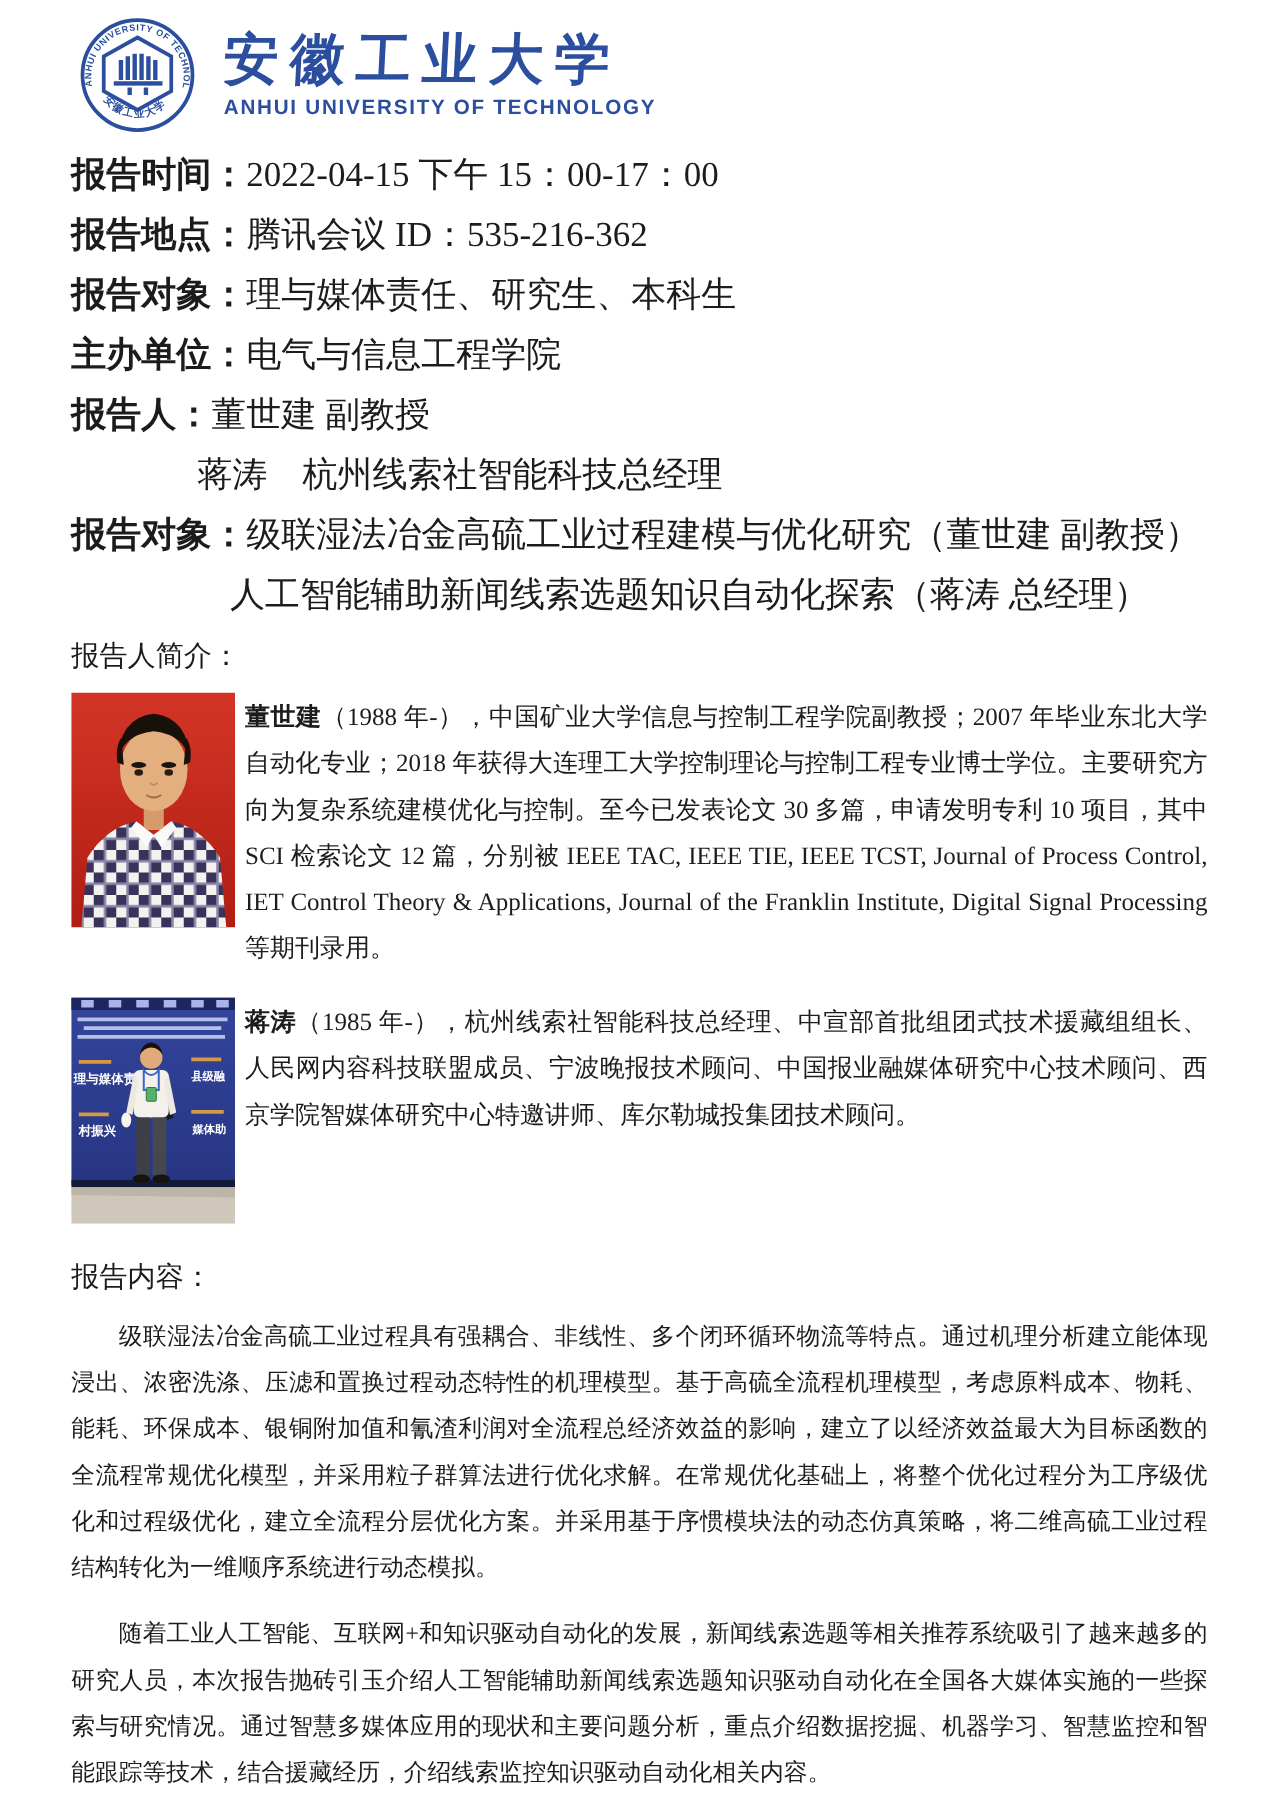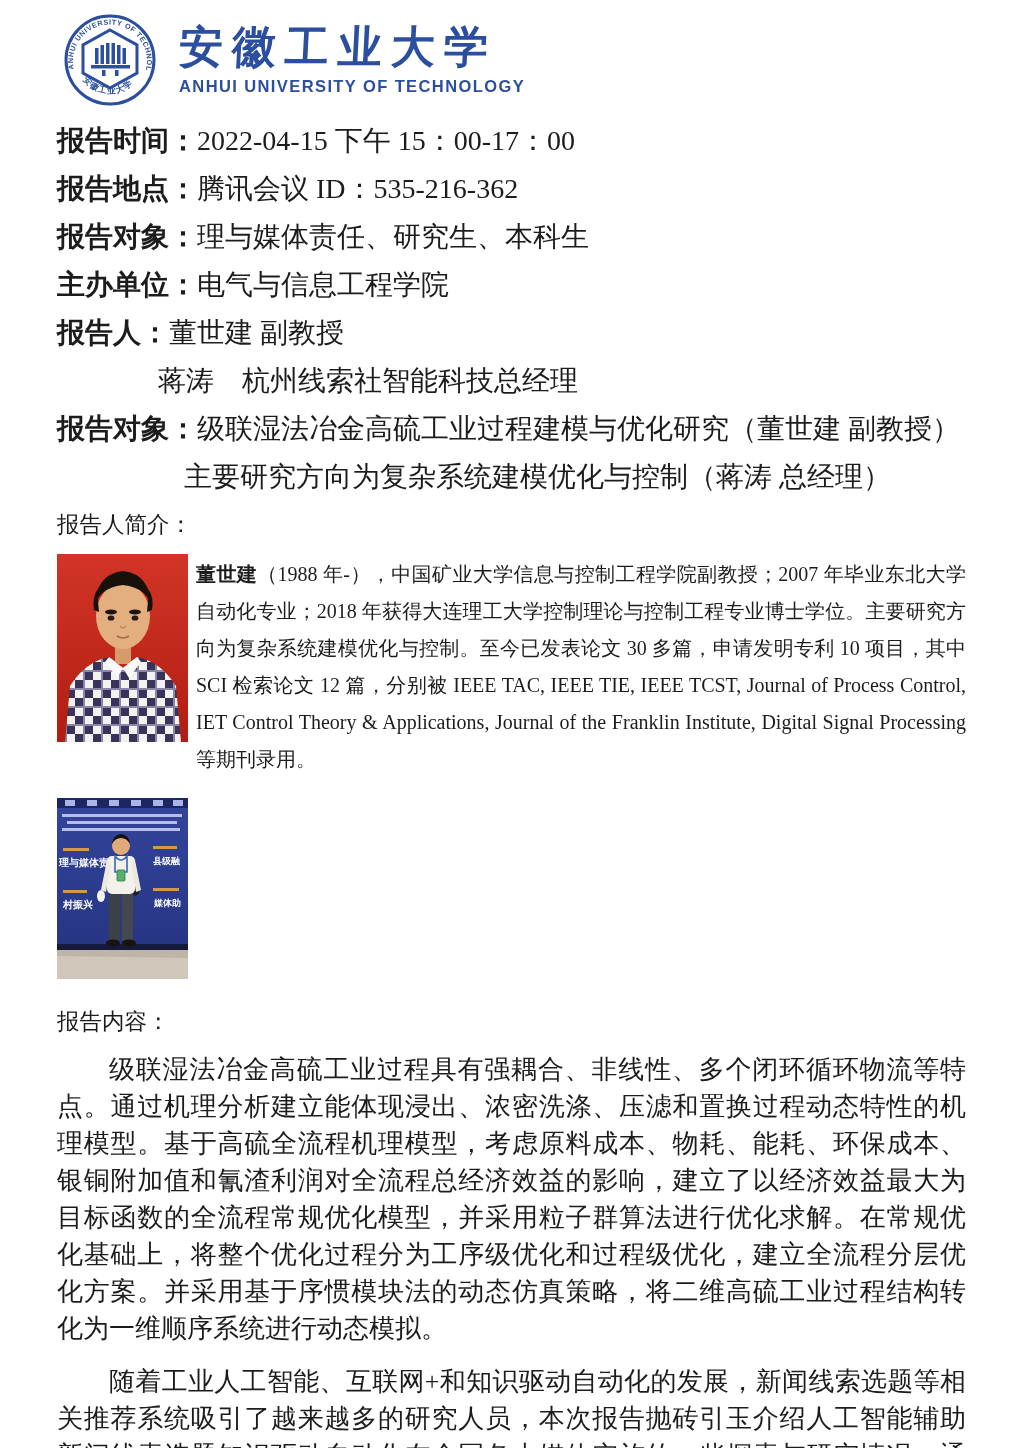--- a/index.html
+++ b/index.html
@@ -40,21 +40,21 @@
   
   .bio{display:flex;align-items:flex-start;gap:8px;margin-bottom:20px;}
   .bio-photo{flex:0 0 auto;display:block;}
   .bio-text{
     font-size:20px;line-height:37px;text-align:justify;
     margin:0;padding-top:2px;
   }
   .bio-name{font-weight:bold;}
   
   .para{
-    font-size:26px;line-height:37px;text-align:justify;
+    font-size:19px;line-height:37px;text-align:justify;
     text-indent:2em;margin:0 0 16px 0;
   }
 </style>
 </head>
 <body>
 
 <div class="page">
 
   <header class="logo-row">
     <svg class="seal" width="106" height="96" viewBox="0 0 106 96" aria-hidden="true">
@@ -102,21 +102,21 @@
     <p class="row">
       <span class="lab">报告人：</span><span>董世建 副教授</span>
     </p>
     <p class="row extra-1">
       <span>蒋涛　杭州线索社智能科技总经理</span>
     </p>
     <p class="row">
       <span class="lab">报告对象：</span><span>级联湿法冶金高硫工业过程建模与优化研究（董世建 副教授）</span>
     </p>
     <p class="row extra-2">
-      <span>主要研究方向为复杂系统建模优化与控制（蒋涛 总经理）</span>
+      <span>人工智能辅助新闻线索选题知识自动化探索（蒋涛 总经理）</span>
     </p>
   </section>
 
   <h3 class="section-heading">报告人简介：</h3>
 
   <div class="bio">
     <svg class="bio-photo" width="131" height="188" viewBox="0 0 131 188" aria-hidden="true">
       <defs>
         <linearGradient id="redbg" x1="0" y1="0" x2="0" y2="1">
           <stop offset="0" stop-color="#d23527"></stop>
@@ -195,19 +195,22 @@
       <circle cx="64" cy="48" r="9" fill="#e0aa7a"></circle>
       <path d="M55 46 Q56 37 64 36 Q72 37 73 46 Q70 40 64 40 Q58 40 55 46 Z" fill="#16100a"></path>
       <path d="M58 58 Q64 66 70 58 L70 74 L58 74 Z" fill="none" stroke="#3a66c4" stroke-width="1.6"></path>
       <rect x="60" y="72" width="8" height="11" rx="1" fill="#58b06c" stroke="#2f7a42" stroke-width="0.8"></rect>
       <rect x="52" y="96" width="11" height="46" fill="#3d4046"></rect>
       <rect x="65" y="96" width="11" height="46" fill="#45484e"></rect>
       <ellipse cx="56" cy="145" rx="7" ry="3.4" fill="#17130f"></ellipse>
       <ellipse cx="72" cy="145" rx="7" ry="3.4" fill="#17130f"></ellipse>
       <ellipse cx="44" cy="98" rx="4" ry="6" fill="#f5f4f0"></ellipse>
     </svg>
+    <p class="bio-text">
+      <span class="bio-name">蒋涛</span><span>（1985 年-），杭州线索社智能科技总经理、中宣部首批组团式技术援藏组组长、人民网内容科技联盟成员、宁波晚报技术顾问、中国报业融媒体研究中心技术顾问、西京学院智媒体研究中心特邀讲师、库尔勒城投集团技术顾问。</span>
+    </p>
   </div>
 
   <h3 class="section-heading content-heading">报告内容：</h3>
   <p class="para">级联湿法冶金高硫工业过程具有强耦合、非线性、多个闭环循环物流等特点。通过机理分析建立能体现浸出、浓密洗涤、压滤和置换过程动态特性的机理模型。基于高硫全流程机理模型，考虑原料成本、物耗、能耗、环保成本、银铜附加值和氰渣利润对全流程总经济效益的影响，建立了以经济效益最大为目标函数的全流程常规优化模型，并采用粒子群算法进行优化求解。在常规优化基础上，将整个优化过程分为工序级优化和过程级优化，建立全流程分层优化方案。并采用基于序惯模块法的动态仿真策略，将二维高硫工业过程结构转化为一维顺序系统进行动态模拟。</p>
   <p class="para">随着工业人工智能、互联网+和知识驱动自动化的发展，新闻线索选题等相关推荐系统吸引了越来越多的研究人员，本次报告抛砖引玉介绍人工智能辅助新闻线索选题知识驱动自动化在全国各大媒体实施的一些探索与研究情况。通过智慧多媒体应用的现状和主要问题分析，重点介绍数据挖掘、机器学习、智慧监控和智能跟踪等技术，结合援藏经历，介绍线索监控知识驱动自动化相关内容。</p>
 
 </div>
 
 </body></html>

